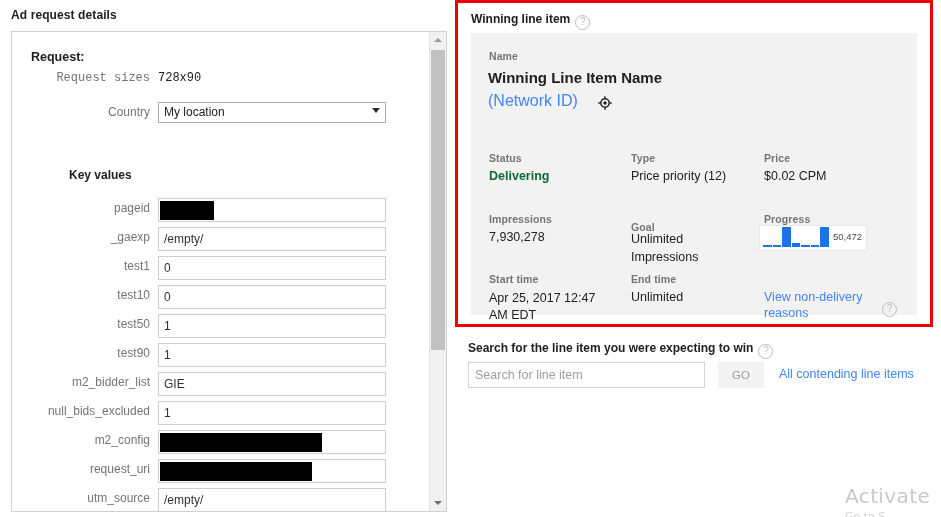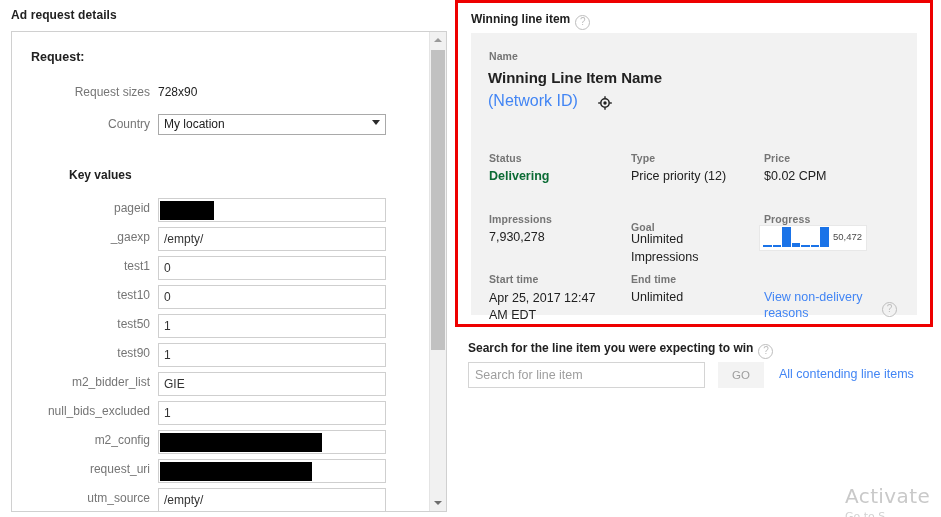--- a/index.html
+++ b/index.html
@@ -394,26 +394,26 @@
 <body>
 
 <div id="left-panel">
 
   <div id="ad-request-title">Ad request details</div>
 
   <div id="request-box">
     <div id="request-scroll-content">
       <div id="request-heading">Request:</div>
 
-      <div class="field-row" style="top:50px;">
+      <div class="field-row" style="top:36px;font-family:Liberation Mono, monospace;">
         <div class="field-label">Request sizes</div>
         <div class="field-static">728x90</div>
       </div>
 
-      <div class="field-row" style="top:82px;">
+      <div class="field-row" style="top:70px;">
         <div class="field-label">Country</div>
         <div class="field-select">
           <span>My location</span>
           <span class="select-arrow"></span>
         </div>
       </div>
 
       <div id="key-values-heading">Key values</div>
 
       <div id="key-value-rows">

